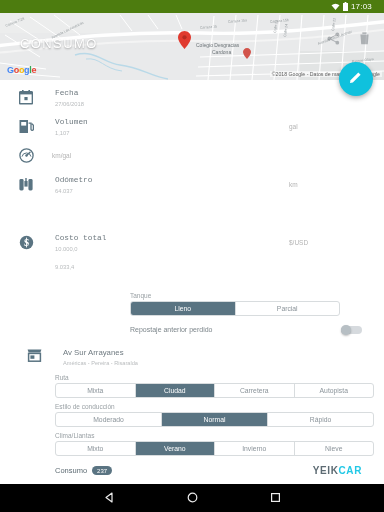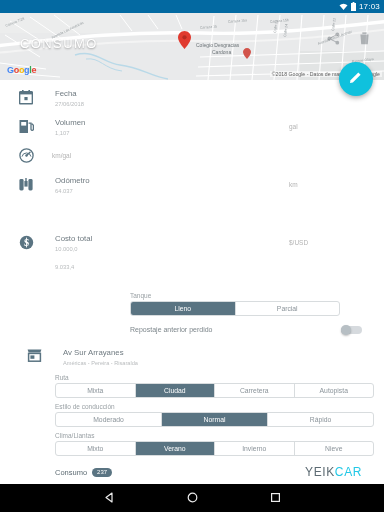--- a/index.html
+++ b/index.html
@@ -7,22 +7,22 @@
     width: 384px; height: 512px;
     font-family: "Liberation Sans", sans-serif;
     background: #ffffff;
     overflow: hidden;
   }
   .phone { position: relative; width: 384px; height: 512px; background:#fff; }
 
   
   .statusbar {
     position: absolute; top:0; left:0; width:384px; height:13px;
-    background:#0369a1; color:#fff; display:flex; align-items:center;
-    justify-content:flex-end; padding-right:4px; gap:3px; z-index:40;
+    background:#4d7c0f; color:#fff; display:flex; align-items:center;
+    justify-content:flex-end; padding-right:12px; gap:3px; z-index:40;
   }
   .statusbar .si { display:flex; align-items:center; }
   .sb-time { font-size:8px; letter-spacing:.2px; line-height:1; }
 
   
   .mapwrap {
     position:absolute; top:13px; left:0; width:384px; height:67px;
     overflow:hidden; background:#e8e9ea;
   }
   .map-svg { position:absolute; inset:0; width:384px; height:67px; }
@@ -51,21 +51,21 @@
   }
 
   
   .body { position:absolute; top:80px; left:0; width:384px; height:404px; background:#fff; }
 
   .rows { padding-top:5px; }
   .row { display:flex; align-items:flex-start; min-height:29px; padding:3px 0 3px 0; }
   .row-icon { width:52px; flex:0 0 52px; display:flex; justify-content:center; padding-top:2px; }
   .row-main { flex:1 1 auto; padding-left:3px; }
   .row-unit { width:95px; flex:0 0 95px; font-size:6.5px; color:#b4b4b4; padding-top:6px; }
-  .f-label { font-size:7.8px; color:#6f7a80; line-height:11px; }
+  .f-label { font-size:7.8px; color:#6f7a80; line-height:11px;font-family:Liberation Mono, monospace; }
   .f-value { font-size:5.8px; color:#b9bcbe; line-height:9px; margin-top:.5px; }
 
   
   .seg-label { font-size:6.5px; color:#9aa1a5; padding-left:55px; margin-bottom:2px; }
   .seg {
     display:flex; border:1px solid #d8dcde; border-radius:3px; overflow:hidden;
     height:15px; background:#fff;
   }
   .seg > div {
     flex:1 1 0; display:flex; align-items:center; justify-content:center;
@@ -92,21 +92,21 @@
   .footer {
     display:flex; align-items:center; justify-content:space-between;
     padding:9px 22px 0 55px;
   }
   .f-left { display:flex; align-items:center; gap:5px; }
   .consumo-lbl { font-size:7.5px; color:#5d6b73; }
   .badge {
     background:#5a7482; color:#fff; font-size:6px; border-radius:7px;
     padding:1.5px 5px; line-height:1;
   }
-  .logo { font-size:12px; letter-spacing:.6px; font-weight:normal; }
+  .logo { font-size:10px; letter-spacing:.6px; font-weight:bold; }
   .logo .a { color:#5d6b73; } .logo .b { color:#23c8e6; }
 
   
   .navbar {
     position:absolute; bottom:0; left:0; width:384px; height:28px; background:#000;
     display:flex; align-items:center; justify-content:center; gap:72px; z-index:40;
   }
   .nav-ico { opacity:.92; }
 </style>
 </head>

